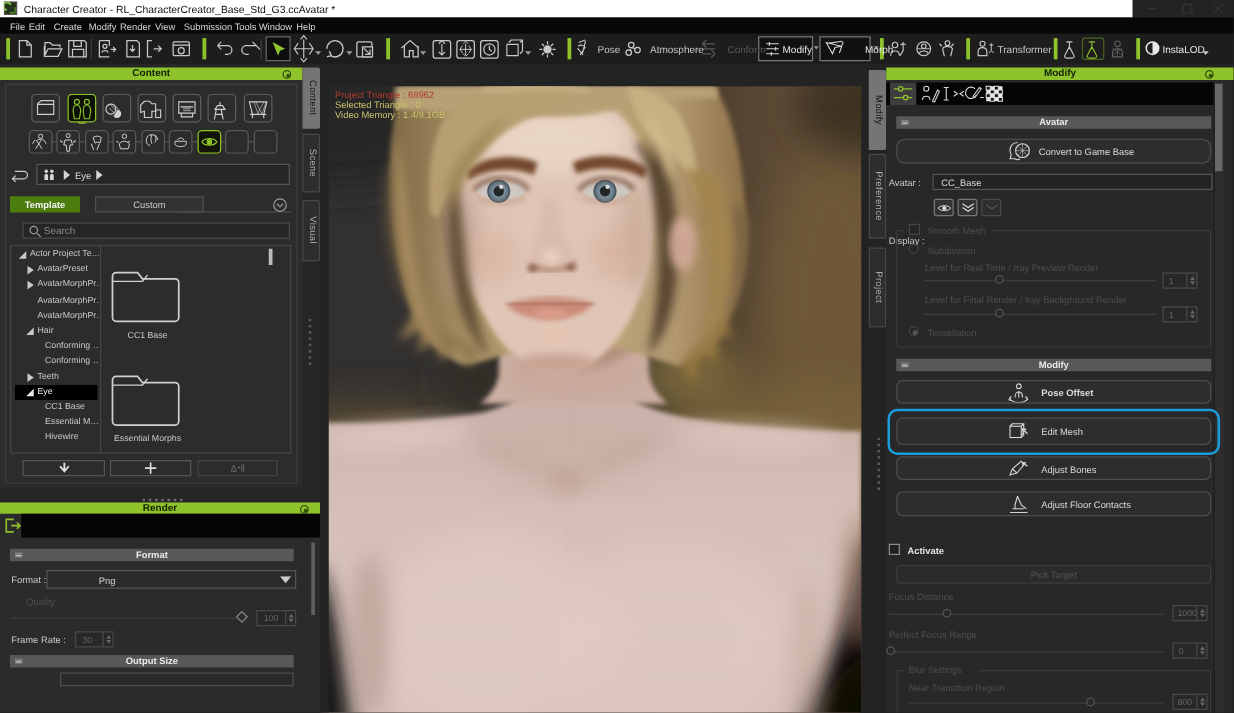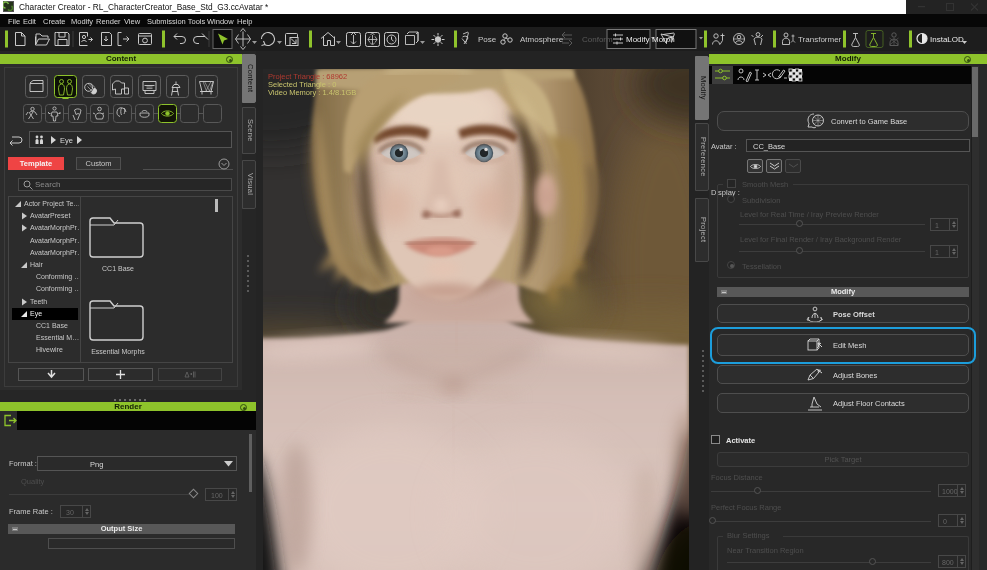--- a/index.html
+++ b/index.html
@@ -153,21 +153,21 @@
   <circle cx="922" cy="11.5" r="5" fill="none" stroke="#e8e8e8" stroke-width="1.2"></circle>
   <path d="M922 6.5 a5 5 0 0 1 0 10 z" fill="#e8e8e8"></path>
   <path d="M962 14 l2.5 3 l2.5 -3 z" fill="#c9c9c9"></path>
  </g>
  <path d="M252 14 l2.5 3 l2.5 -3 z M277 14 l2.5 3 l2.5 -3 z M336 14 l2.5 3 l2.5 -3 z M420 14 l2.5 3 l2.5 -3 z M651 10 l2 2.5 l2 -2.5 z M699 10 l2 2.5 l2 -2.5 z" fill="#999"></path>
 </svg>
 <span class="tbtxt" style="left:478px;">Pose</span>
 <span class="tbtxt" style="left:520px;">Atmosphere</span>
 <span class="tbtxt" style="left:582px;color:#5a5a5a;">Conform</span>
 <span class="tbtxt" style="left:626px;color:#e8e8e8;">Modify</span>
-<span class="tbtxt" style="left:652px;color:#e8e8e8;">Morph</span>
+<span class="tbtxt" style="left:692px;color:#e8e8e8;">Morph</span>
 <span class="tbtxt" style="left:798px;">Transformer</span>
 <span class="tbtxt" style="left:930px;color:#e8e8e8;">InstaLOD</span>
 </div>
 
 <div class="a" style="left:0;top:51px;width:256px;height:519px;background:#262626;"></div>
 <div class="a" style="left:0;top:64px;width:242px;height:326px;background:#2c2c2c;"></div>
 <div class="ghdr" style="left:0;top:54px;width:242px;">Content<div class="gear" style="right:9px;"></div></div>
 <div class="a" style="left:4px;top:67px;width:234px;height:320px;border:1px solid #3c3c3c;"></div>
 
 <svg class="a" style="left:0;top:75px;" width="242" height="24">
@@ -239,22 +239,22 @@
 <svg class="a" style="left:33px;top:134px;" width="60" height="12" fill="#d5d5d5">
  <circle cx="4" cy="3" r="1.4"></circle>
       <path d="M2.5 10 v-3.5 a1.5 1.5 0 0 1 3 0 V10 Z"></path>
       <circle cx="8.5" cy="3" r="1.4"></circle>
       <path d="M7 10 v-3.5 a1.5 1.5 0 0 1 3 0 V10 Z"></path>
  <path d="M18 2 l5 4 l-5 4 z"></path>
  <path d="M44 2 l5 4 l-5 4 z"></path>
 </svg>
 <div class="wlab" style="left:60px;top:136px;color:#dadada;">Eye</div>
 
-<div class="a" style="left:8px;top:157px;width:56px;height:13px;background:#ef4444;color:#f5f5f5;font-size:7.5px;text-align:center;line-height:13px;font-weight:bold;">Template</div>
-<div class="a" style="left:76px;top:157px;width:45px;height:13px;background:#323232;border:1px solid #4f4f4f;color:#c9c9c9;font-size:7.5px;text-align:center;line-height:12px;">Custom</div>
+<div class="a" style="left:8px;top:157px;width:56px;height:13px;background:#4d7c0f;color:#f5f5f5;font-size:7.5px;text-align:center;line-height:13px;font-weight:bold;">Template</div>
+<div class="a" style="left:76px;top:157px;width:87px;height:13px;background:#323232;border:1px solid #4f4f4f;color:#c9c9c9;font-size:7.5px;text-align:center;line-height:12px;">Custom</div>
 <div class="a" style="left:143px;top:169px;width:90px;height:1px;background:#4f4f4f;"></div>
 <svg class="a" style="left:218px;top:158px;" width="12" height="12" fill="none" stroke="#9a9a9a">
       <circle cx="6" cy="6" r="5"></circle>
       <path d="M3.5 5 l2.5 2.5 l2.5 -2.5"></path>
     </svg>
 
 <div class="a" style="left:18px;top:178px;width:214px;height:13px;border:1px solid #4a4a4a;background:#262626;"></div>
 <svg class="a" style="left:23px;top:180px;" width="10" height="10" fill="none" stroke="#9a9a9a">
       <circle cx="4" cy="4" r="3"></circle>
       <path d="M6.5 6.5 l3 3"></path>
@@ -378,23 +378,24 @@
         <rect y="35" width="2" height="2" x="1"></rect>
       </g>
     </svg>
 
 <div class="ghdr" style="left:0;top:402px;width:256px;">Render<div class="gear" style="right:9px;"></div></div>
 <div class="a" style="left:0;top:411px;width:256px;height:159px;background:#2b2b2b;"></div>
 <div class="a" style="left:17px;top:411px;width:239px;height:19px;background:#040404;"></div>
 <svg class="a" style="left:3px;top:413px;" width="14" height="15" fill="none" stroke="#8ec32b" stroke-width="1.3">
       <path d="M8 2.5 h-6 v10 h6 M6 7.5 h7 m-2.5 -2.5 l2.5 2.5 l-2.5 2.5"></path>
     </svg>
+<div class="sec" style="left:8px;top:439px;width:227px;"><i></i>Format</div>
 <div class="wlab" style="left:9px;top:459px;">Format :</div>
 <div class="a" style="left:37px;top:456px;width:200px;height:15px;border:1px solid #555;background:#2a2a2a;"></div>
-<div class="wlab" style="left:56px;top:460px;color:#d8d8d8;padding-left:34px;">Png</div>
+<div class="wlab" style="left:45px;top:460px;color:#d8d8d8;padding-left:34px;">Png</div>
 <svg class="a" style="left:224px;top:461px;" width="10" height="6">
       <path d="M0 0 h9 l-4.5 5.5 z" fill="#ccc"></path>
     </svg>
 <div class="glab" style="left:9px;top:477px;margin-left:12px;">Quality</div>
 <div class="sldg" style="left:9px;top:494px;width:185px;"></div>
 <div class="a" style="left:190px;top:490px;width:7px;height:7px;border:1px solid #888;background:#2b2b2b;transform:rotate(45deg);"></div>
 <div class="spin" style="left:205px;top:488px;width:32px;height:13px;">
       <span style="position:absolute;left:5px;top:3px;">100</span>
       <b></b>
     </div>
@@ -599,20 +600,21 @@
         <rect x="55.2" y="4" width="3.2" height="3"></rect>
         <rect x="61.7" y="4" width="3.2" height="3"></rect>
         <rect x="52" y="7" width="3.2" height="3"></rect>
         <rect x="58.5" y="7" width="3.2" height="3"></rect>
         <rect x="55.2" y="10" width="3.2" height="3"></rect>
         <rect x="61.7" y="10" width="3.2" height="3"></rect>
       </g>
 </svg>
 <div class="a" style="left:971px;top:66px;width:8px;height:504px;background:#2e2e2e;border-left:1px solid #1e1e1e;"></div>
 <div class="a" style="left:972px;top:67px;width:6px;height:70px;background:#696969;"></div>
+<div class="sec" style="left:717px;top:93px;width:252px;"><i></i>Avatar</div>
 <div class="btn" style="left:717px;top:111px;width:252px;height:20px;border-radius:7px;"></div>
 <svg class="a" style="left:806px;top:112px;" width="20" height="17" fill="none" stroke="#d5d5d5" stroke-width="0.9">
  <path d="M8 2 c-4 0 -6 3 -6 6 c0 2 1 3 1 4 l-1 3 h4 c1 1 3 1 4 0"></path>
  <circle cx="12" cy="8.5" r="5.5"></circle>
  <path d="M12 3 v11 M6.5 8.5 h11 M8.2 4.7 l7.6 7.6 M15.8 4.7 l-7.6 7.6" stroke-width="0.45"></path>
 </svg>
 <div class="wlab" style="left:831px;top:117px;color:#dadada;">Convert to Game Base</div>
 <div class="wlab" style="left:711px;top:142px;">Avatar :</div>
 <div class="tbox" style="left:746px;top:139px;width:224px;height:13px;"></div>
 <div class="wlab" style="left:753px;top:142px;color:#dcdcdc;">CC_Base</div>

